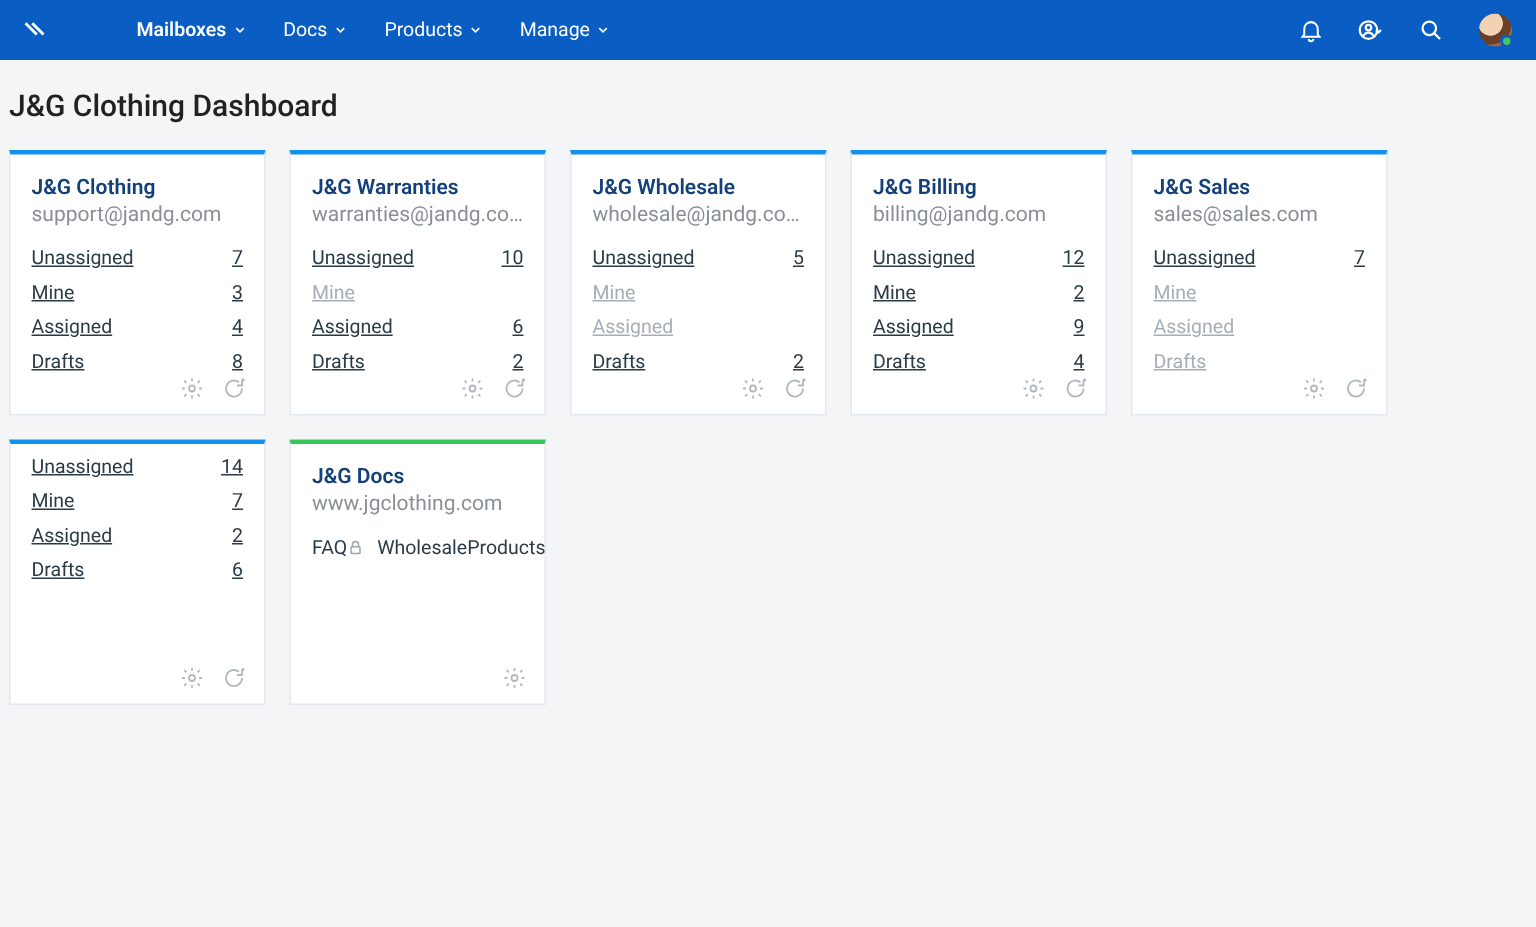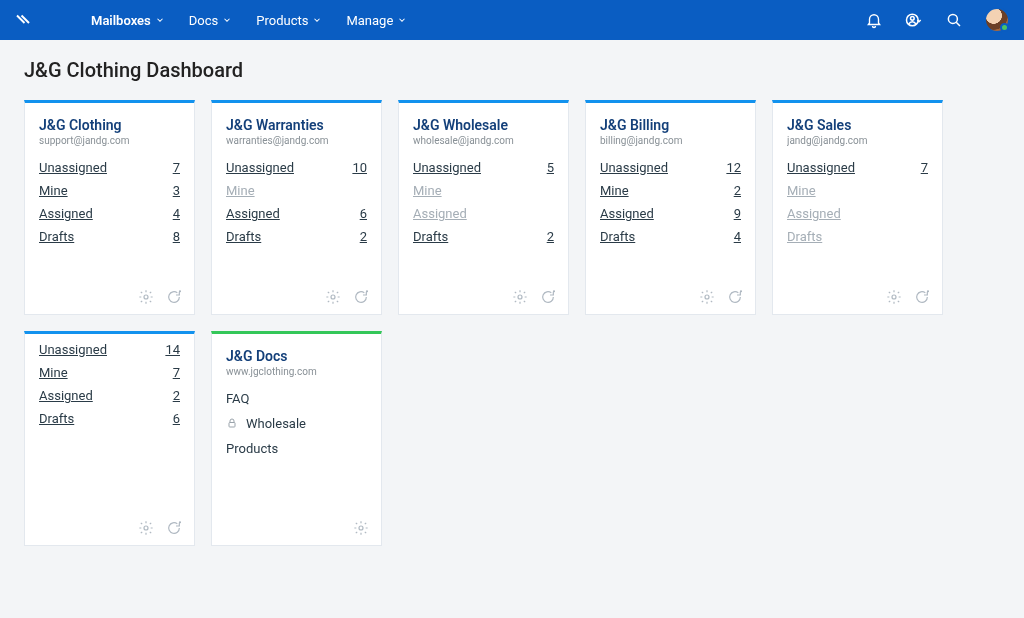--- a/index.html
+++ b/index.html
@@ -32,53 +32,53 @@
     width: 26px; height: 26px; border-radius: 50%;
     background: radial-gradient(circle at 35% 30%, #f3d2b3 0 38%, #6b4028 40% 66%, #a7673c 68% 100%);
     border: 2px solid #0a5dc2;
     position: relative;
   }
   .presence {
     position: absolute; right: -1px; bottom: -1px; width: 9px; height: 9px; border-radius: 50%;
     background: #4ac367; border: 2px solid #0a5dc2;
   }
   
-  .page { padding: 18px 24px; }
+  .page { padding: 18px 6px; }
   .page-title { font-size: 20px; font-weight: 500; color: #222; margin-bottom: 18px; }
   .cards {
     display: flex;
     flex-wrap: wrap;
     gap: 16px;
   }
   .card {
     width: 171px;
-    height: 215px;
+    height: 177px;
     background: #fff;
     border: 1px solid #e3e8ee;
     border-top: 3px solid #1292ee;
     display: flex;
     flex-direction: column;
     position: relative;
   }
   .card.docs { border-top-color: #34c759; }
   .card-head { padding: 14px 14px 6px 14px; }
   .card-title {
     font-size: 14px; font-weight: 600; color: #14407a; cursor: pointer;
     white-space: nowrap; overflow: hidden; text-overflow: ellipsis;
   }
   .card-sub {
-    font-size: 10px; color: #889096; margin-top: 2px;
+    font-size: 14px; color: #889096; margin-top: 2px;
     white-space: nowrap; overflow: hidden; text-overflow: ellipsis;
   }
   .card-body { padding: 8px 14px 0 14px; display:flex; flex-direction:column; gap: 8px; font-size: 13px; }
   .row { display:flex; justify-content:space-between; align-items:center; cursor: pointer; text-decoration: underline; }
   .row.muted { color: #a5aeb6; cursor: default; }
   .row .lbl {}
   .row .cnt { font-variant-numeric: tabular-nums; }
-  .docs-body { padding: 8px 14px 0 14px; display:flex; flex-direction:column; gap: 10px; font-size: 13px; }
+  .docs-body { padding: 8px 14px 0 14px; display:flex; flex-direction:row; gap: 0; font-size: 13px; align-items: center; }
   .docrow { display:flex; align-items:center; gap:6px; cursor:pointer; }
   .card-foot {
     position: absolute; bottom: 0; left: 0; right: 0;
     height: 34px; display:flex; justify-content:flex-end; align-items:center;
     gap: 12px; padding: 0 12px;
   }
   .foot-ic { width:16px; height:16px; display:flex; align-items:center; justify-content:center; cursor:pointer; color:#b0b9c2; }
   .foot-ic svg { display:block; }
   .lock-ic { width:14px; height:14px; color:#9aa3ab; display:inline-flex; }
 </style>
@@ -313,21 +313,21 @@
               <path d="M20 4v5h-5"></path>
     <line x1="19.5" y1="3.5" x2="22.5" y2="3.5"></line>
               <line x1="21" y1="2" x2="21" y2="5"></line>
   </svg>
 </span>
         </div>
       </div>
       <div class="card">
         <div class="card-head">
           <div class="card-title">J&amp;G Sales</div>
-          <div class="card-sub">jandg@jandg.com</div>
+          <div class="card-sub">sales@sales.com</div>
         </div>
         <div class="card-body">
           <div class="row">
             <span class="lbl">Unassigned</span>
             <span class="cnt">7</span>
           </div>
           <div class="row muted">
             <span class="lbl">Mine</span>
             <span class="cnt"></span>
           </div>

